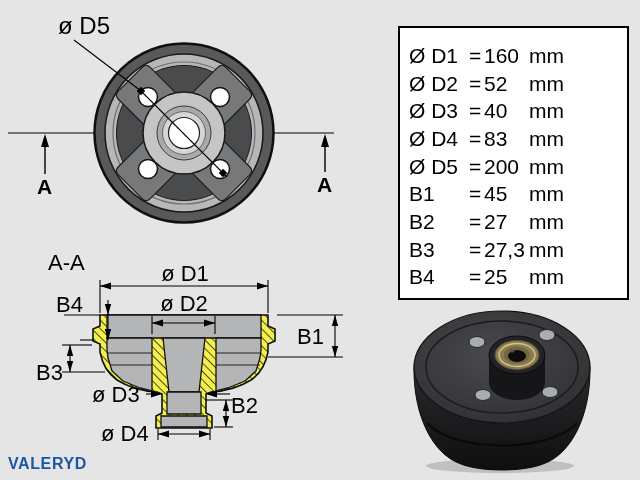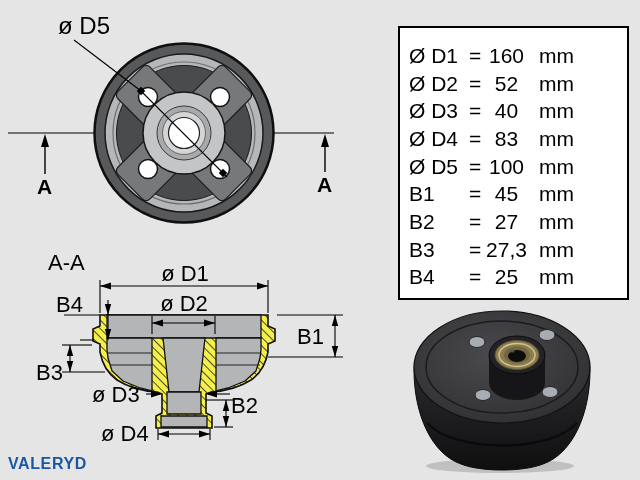--- a/index.html
+++ b/index.html
@@ -14,22 +14,22 @@
   .front-view{position:absolute;left:0;top:0;}
   .section-view{position:absolute;left:0;top:240px;}
   .product-photo{position:absolute;left:405px;top:303px;}
   .dim-table{
     position:absolute;left:398px;top:26px;width:231px;height:274px;
     border:2px solid #000;box-sizing:border-box;padding:14px 0 0 9px;background:#fff;
   }
   .dim-row{display:flex;align-items:center;height:27.7px;font-size:21px;white-space:nowrap;}
   .dim-row .lbl{width:60px;}
   .dim-row .eq{width:15px;}
-  .dim-row .val{width:45px;text-align:center;}
-  .dim-row .unit{margin-left:10px;}
+  .dim-row .val{width:45px;text-align:left;}
+  .dim-row .unit{}
   .logo{
     position:absolute;left:8px;top:455px;font-size:16px;font-weight:800;
     color:#1a57a3;letter-spacing:0.6px;
   }
 </style>
 </head>
 <body>
 
 <div class="canvas">
 
@@ -196,21 +196,21 @@
     </div>
     <div class="dim-row">
       <span class="lbl">Ø D4</span>
       <span class="eq">=</span>
       <span class="val">83</span>
       <span class="unit">mm</span>
     </div>
     <div class="dim-row">
       <span class="lbl">Ø D5</span>
       <span class="eq">=</span>
-      <span class="val">100</span>
+      <span class="val">200</span>
       <span class="unit">mm</span>
     </div>
     <div class="dim-row">
       <span class="lbl">B1</span>
       <span class="eq">=</span>
       <span class="val">45</span>
       <span class="unit">mm</span>
     </div>
     <div class="dim-row">
       <span class="lbl">B2</span>

